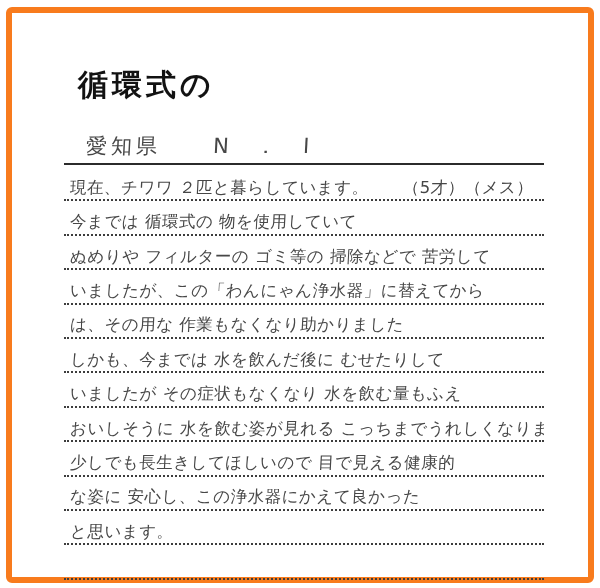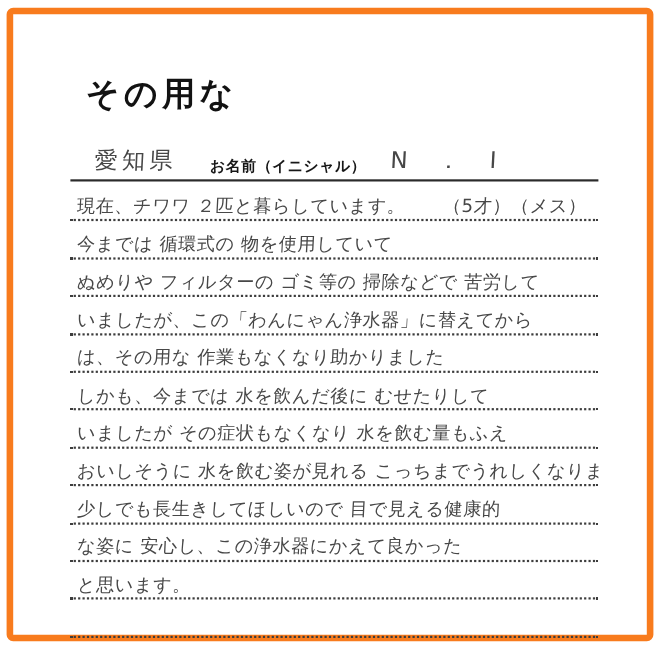--- a/index.html
+++ b/index.html
@@ -83,25 +83,24 @@
     white-space: pre;
     letter-spacing: 0.5px;
   }
 </style>
 </head>
 <body>
 
 <div class="frame">
   <div class="inner">
 
-    <h1 class="title">その用な</h1>
+    <h1 class="title">循環式の</h1>
 
     <div class="form-row">
       <span class="hand form-value">愛知県</span>
-      <span class="form-label">お名前（イニシャル）</span>
       <span class="hand form-value name">N ． I</span>
     </div>
 
     <div class="lines">
         <div class="rule">
           <span class="hand line-text">現在、チワワ ２匹と暮らしています。　　（5才）（メス）</span>
         </div>
         <div class="rule">
           <span class="hand line-text">今までは 循環式の 物を使用していて</span>
         </div>

